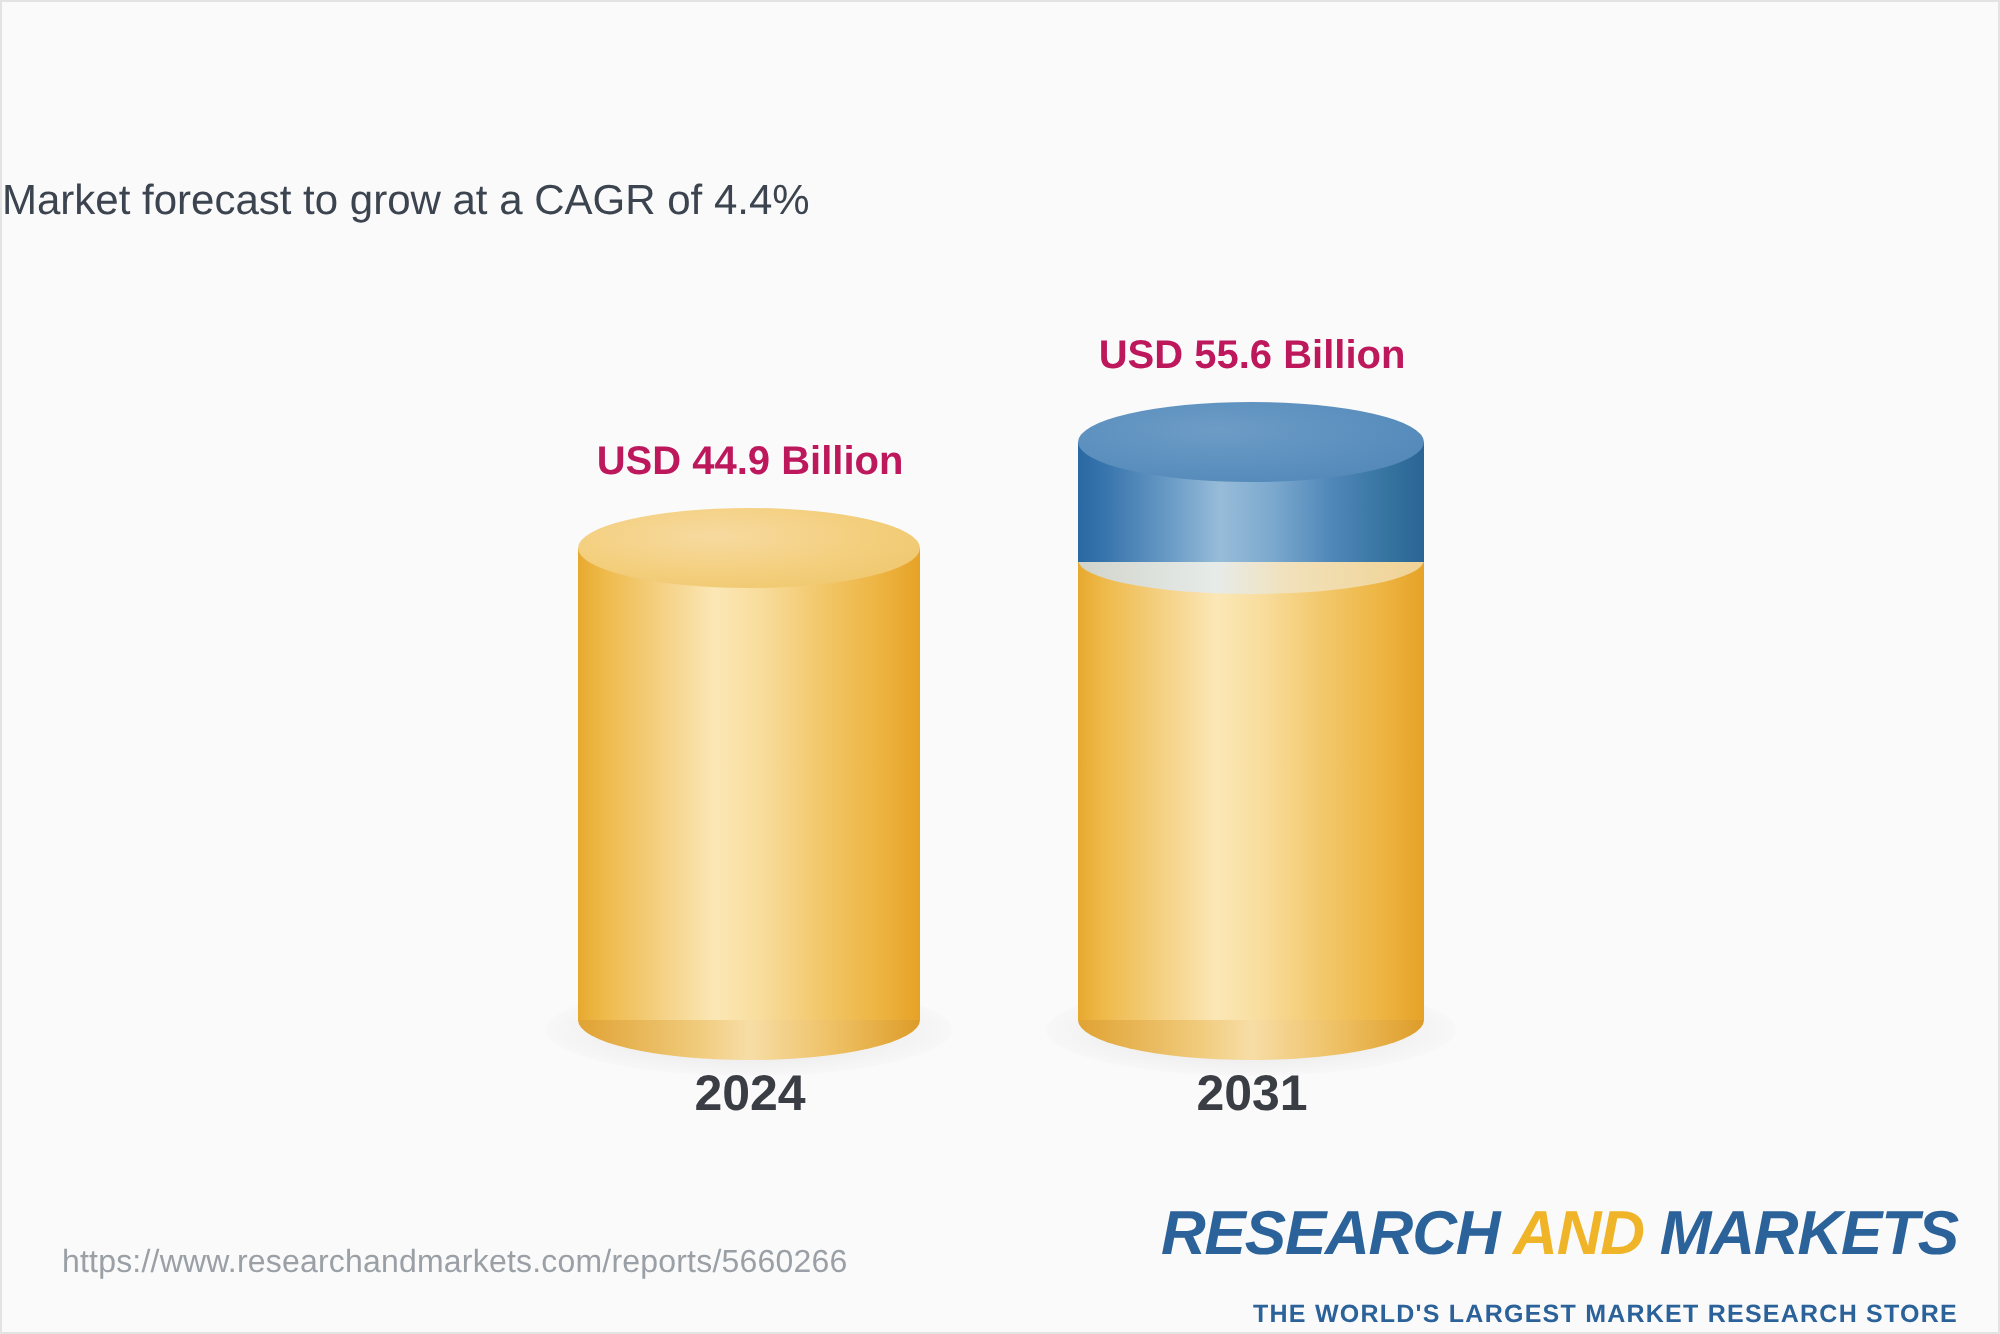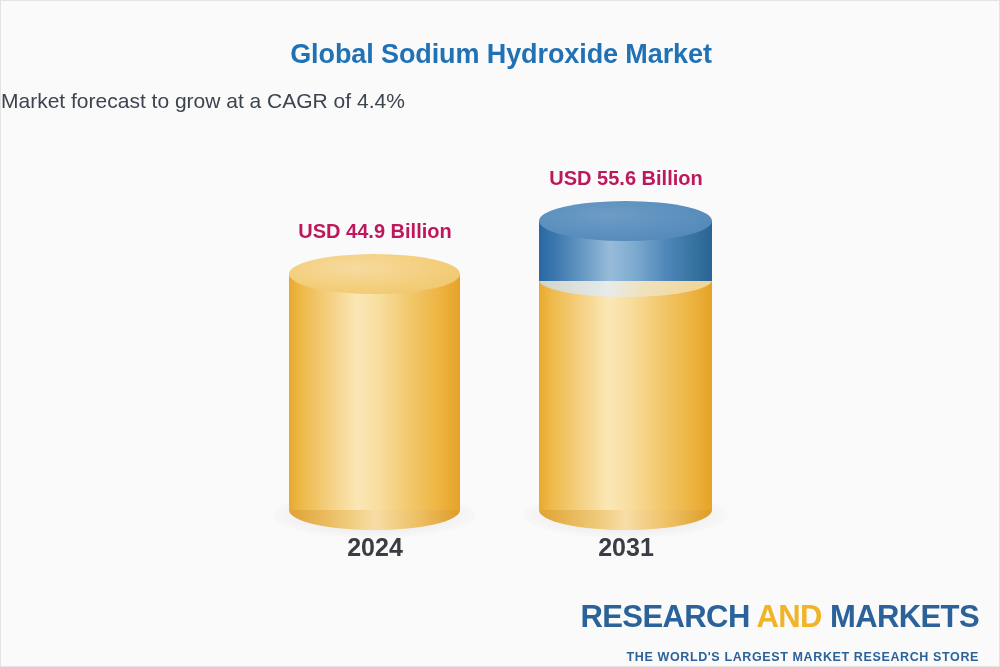--- a/index.html
+++ b/index.html
@@ -145,36 +145,36 @@
     right: 20px;
     top: 600px;
     text-align: right;
   }
   #brand-wordmark {
     font-size: 31px;
     font-weight: bold;
     letter-spacing: -0.6px;
     line-height: 1.05;
     color: #2b6299;
+    font-style: italic;
   }
   #brand-wordmark .brand-and { color: #f0b429; }
   #brand-tagline {
     font-size: 12.5px;
     font-weight: bold;
     letter-spacing: 0.62px;
     color: #2b6299;
     margin-top: 16px;
   }
 </style>
 </head>
 <body>
 
 <div id="canvas">
 
-  <div id="chart-title">Global Sodium Hydroxide Market</div>
   <div id="chart-subtitle">Market forecast to grow at a CAGR of 4.4%</div>
 
   <div class="cyl" id="cylinder-2024" style="left:288px; top:253px; width:171px; height:280px;">
     <div class="cyl-shadow" style="left:-16px; top:238px; width:203px; height:46px;"></div>
     <div class="cyl-bottom" style="top:236px; height:40px;"></div>
     <div class="cyl-body cyl-seg-yellow" style="top:20px; height:236px;"></div>
     <div class="cyl-top cyl-top-yellow" style="top:0px; height:40px;"></div>
   </div>
 
   <div class="cyl" id="cylinder-2029" style="left:538px; top:200px; width:173px; height:333px;">
@@ -185,19 +185,20 @@
     <div class="cyl-body cyl-seg-blue" style="top:20px; height:60px;"></div>
     <div class="cyl-top cyl-top-blue" style="top:0px; height:40px;"></div>
   </div>
 
   <div class="value-label" id="value-label-0">USD 44.9 Billion</div>
   <div class="value-label" id="value-label-1">USD 55.6 Billion</div>
 
   <div class="category-label" id="category-label-0">2024</div>
   <div class="category-label" id="category-label-1">2031</div>
 
+  <div id="source-url">https://www.researchandmarkets.com/reports/5660266</div>
 
   <div id="brand-logo">
     <div id="brand-wordmark"><span>RESEARCH </span><span class="brand-and">AND</span><span> MARKETS</span></div>
     <div id="brand-tagline">THE WORLD'S LARGEST MARKET RESEARCH STORE</div>
   </div>
 
 </div>
 
 </body></html>

